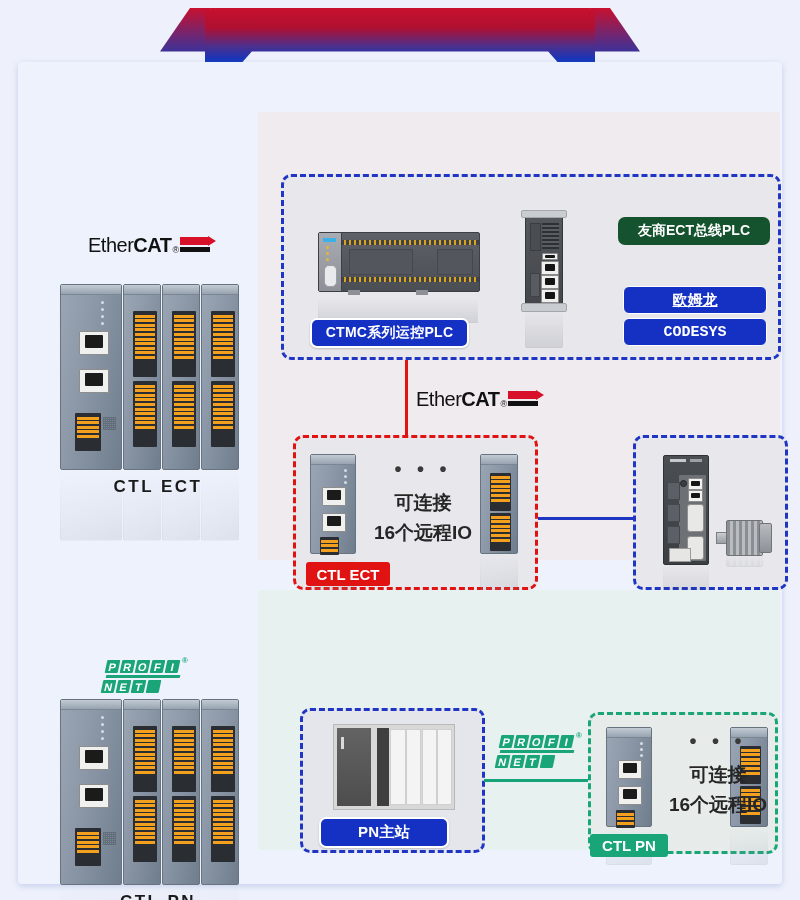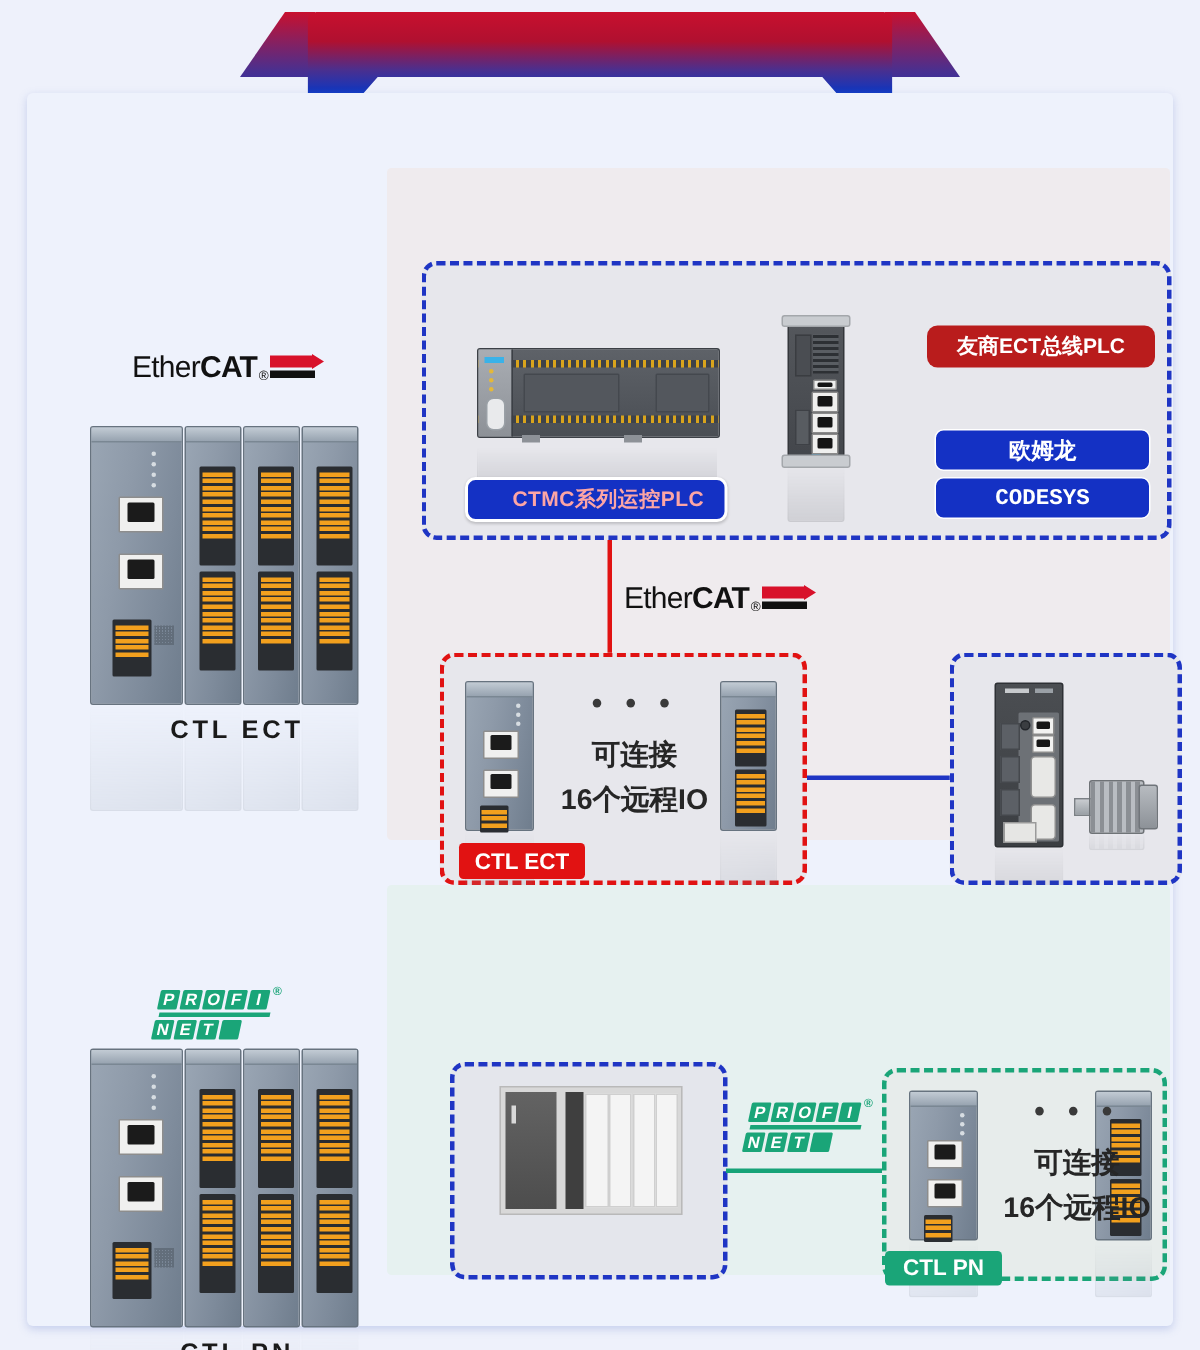--- a/index.html
+++ b/index.html
@@ -58,43 +58,42 @@
 
   .box-plc{left:263px;top:112px;width:500px;height:186px;background:#e7e7ec;}
   .box-io{left:275px;top:373px;width:245px;height:155px;background:#e7e7ec;}
   .box-servo{left:615px;top:373px;width:155px;height:155px;background:#e7e7ec;}
   .box-pn{left:282px;top:646px;width:185px;height:145px;background:#e4e6ec;}
   .box-pnio{left:570px;top:650px;width:190px;height:142px;background:#e7eceb;}
 
   
   .pill{
     position:absolute;display:flex;align-items:center;justify-content:center;
-    background:#1431c4;color:#fca5a5;border:2px solid #fff;border-radius:7px;
+    background:#1431c4;color:#ffffff;border:2px solid #fff;border-radius:7px;
     font-size:14px;font-weight:bold;letter-spacing:.3px;white-space:nowrap;
     box-shadow:0 1px 2px rgba(0,0,0,.18);
-    padding-left:16px;
   }
   .pill-ctmc{left:292px;top:256px;width:155px;height:26px;}
   .pill-cth{left:455px;top:256px;width:134px;height:26px;}
   .pill-pn{left:301px;top:755px;width:126px;height:27px;font-size:15px;}
 
   .vendor-head{
     position:absolute;left:600px;top:155px;width:152px;height:28px;
-    background:#b91c1c;color:#fff;border-radius:7px;
+    background:#14532d;color:#fff;border-radius:7px;
     display:flex;align-items:center;justify-content:center;
     font-size:14px;font-weight:bold;
   }
   .vendor{
     position:absolute;left:605px;width:142px;height:26px;
     background:#1431c4;color:#fff;border:1px solid #fff;border-radius:6px;
     display:flex;align-items:center;justify-content:center;
     font-size:15px;font-weight:bold;
   }
   .vendor.v1{top:192px;}
-  .vendor.v2{top:224px;}
+  .vendor.v2{top:224px;text-decoration:underline;}
   .vendor.v3{top:256px;font-family:Liberation Mono, monospace;}
 
   .tag{
     position:absolute;display:flex;align-items:center;justify-content:center;
     color:#fff;font-size:15px;font-weight:bold;border-radius:3px;
   }
   .tag-ect{left:288px;top:500px;width:84px;height:24px;background:#e11212;}
   .tag-pn{left:572px;top:772px;width:78px;height:23px;background:#1aa578;}
 
   
@@ -618,20 +617,21 @@
   <div class="dbox dbox-blue box-pn"></div>
   <div class="dev rack" style="left:315px;top:662px;width:120px;height:84px;">
     <div class="cpuL"></div>
     <div class="cpuM" style="left:36%;width:10%;"></div>
     <div class="slot" style="left:47%;width:11%;"></div>
     <div class="slot" style="left:60%;width:11%;"></div>
     <div class="slot" style="left:73%;width:11%;"></div>
     <div class="slot" style="left:86%;width:11%;"></div>
     <div style="position:absolute;left:7px;top:12px;width:3px;height:12px;background:#d9d9d9;"></div>
   </div>
+  <div class="pill pill-pn">PN主站</div>
 
   <div class="pnlogo" style="left:482px;top:673px;">
     <div class="pnrow">
       <span class="pnch">P</span>
         <span class="pnch">R</span>
         <span class="pnch">O</span>
         <span class="pnch">F</span>
         <span class="pnch">I</span>
     </div>
     <div class="pnbar" style="width:74px;"></div>

